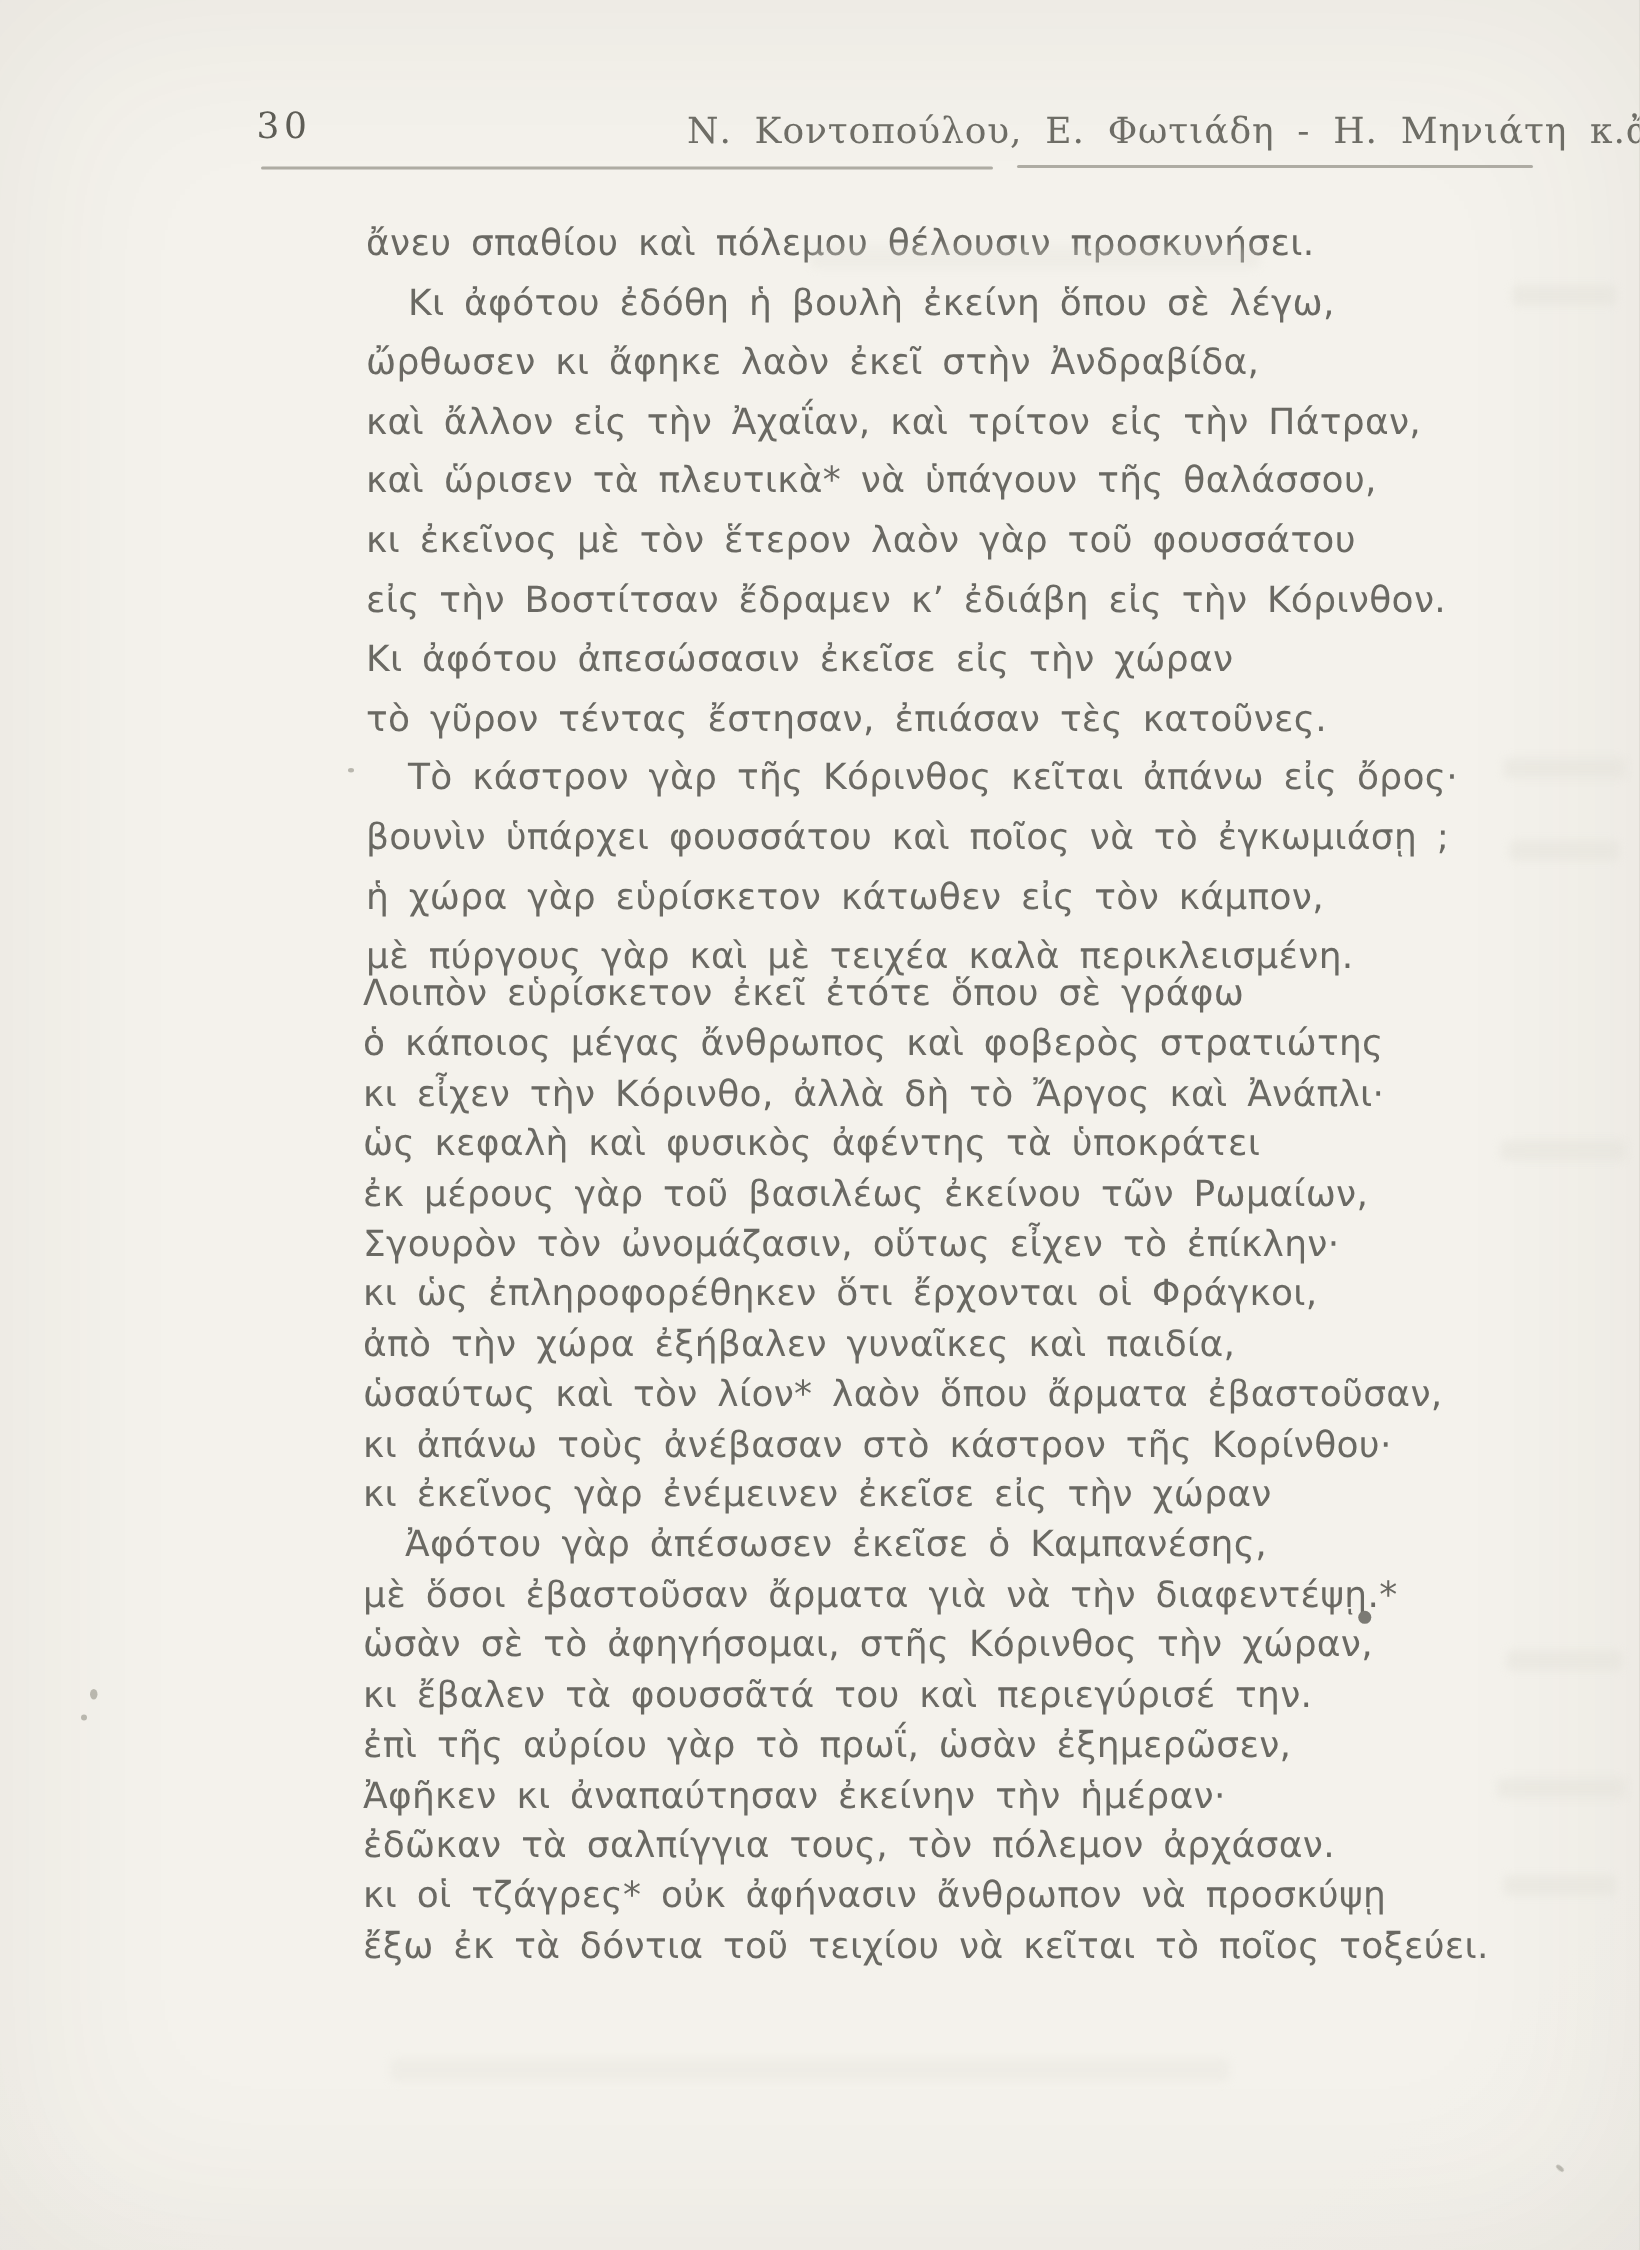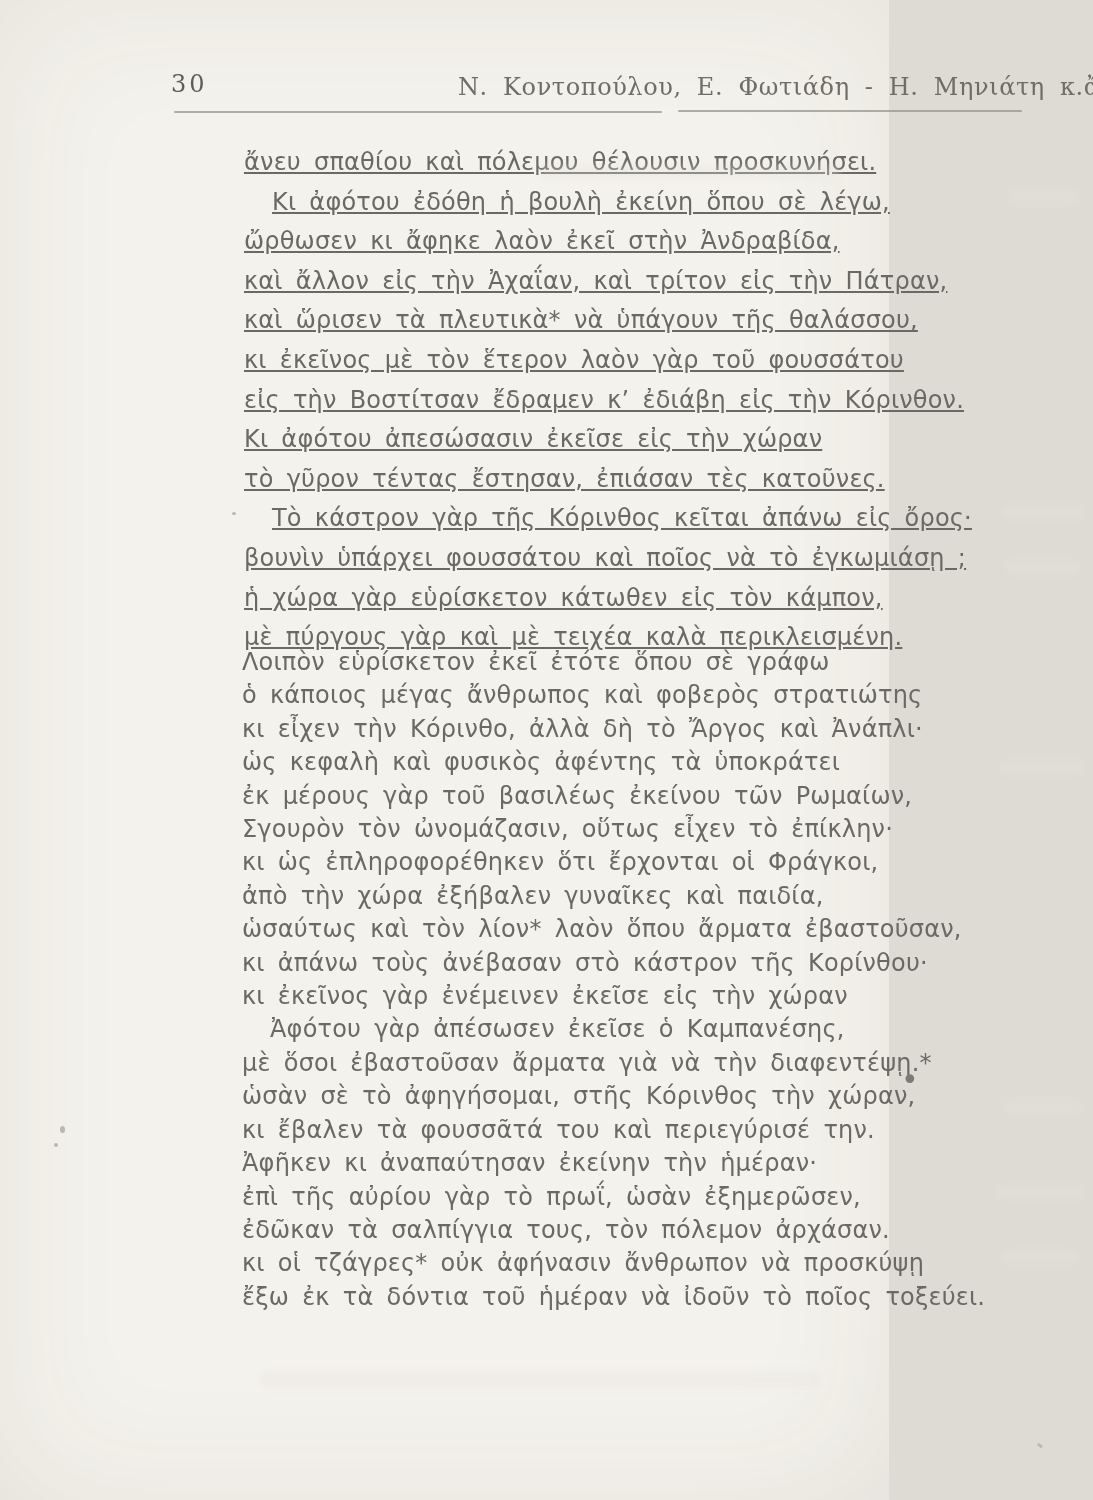--- a/index.html
+++ b/index.html
@@ -10,21 +10,21 @@
     --rule:#97948b;
   }
   html,body{margin:0;padding:0;}
   body{
     width:1093px;height:1500px;
     font-family:"DejaVu Sans",sans-serif;
     background:#dddbd4;
     position:relative;overflow:hidden;
   }
   .page{
-    position:absolute;left:0;top:0;width:889px;height:1500px;
+    position:absolute;left:0;top:0;width:1093px;height:1500px;
     background:radial-gradient(ellipse 120% 110% at 45% 40%, var(--paper) 60%, var(--paper_edge) 100%);
     box-shadow:inset 0 0 140px rgba(70,62,45,0.07);
   }
   
   .pagenum{
     position:absolute;left:171px;top:70px;
     font-family:"DejaVu Serif",serif;
     font-size:24px;letter-spacing:3px;color:#5e5d56;
   }
   .running{
@@ -37,21 +37,21 @@
     position:absolute;height:2px;background:var(--rule);opacity:0.75;border-radius:1px;
   }
   .rule-a{left:174px;top:111px;width:488px;}
   .rule-b{left:678px;top:110px;width:344px;}
   
   .poem{
     position:absolute;color:var(--ink);
     font-size:24px;letter-spacing:0.2px;word-spacing:0.22em;
     white-space:nowrap;
   }
-  .poem-a{left:244px;top:143px;line-height:39.6px;text-decoration:underline;}
+  .poem-a{left:244px;top:143px;line-height:39.6px;}
   .poem-b{left:242px;top:646px;line-height:33.4px;}
   .line{position:relative;}
   .line.indent{padding-left:28px;}
   .printer-dot{
     position:absolute;left:901px;top:1062px;
     font-size:30px;color:#7b7a74;
   }
   
   .ghost{
     position:absolute;background:#e3e1d9;opacity:0.45;
@@ -96,25 +96,25 @@
       <div class="line">Σγουρὸν τὸν ὠνομάζασιν, οὕτως εἶχεν τὸ ἐπίκλην·</div>
       <div class="line">κι ὡς ἐπληροφορέθηκεν ὅτι ἔρχονται οἱ Φράγκοι,</div>
       <div class="line">ἀπὸ τὴν χώρα ἐξήβαλεν γυναῖκες καὶ παιδία,</div>
       <div class="line">ὡσαύτως καὶ τὸν λίον* λαὸν ὅπου ἄρματα ἐβαστοῦσαν,</div>
       <div class="line">κι ἀπάνω τοὺς ἀνέβασαν στὸ κάστρον τῆς Κορίνθου·</div>
       <div class="line">κι ἐκεῖνος γὰρ ἐνέμεινεν ἐκεῖσε εἰς τὴν χώραν</div>
       <div class="line indent">Ἀφότου γὰρ ἀπέσωσεν ἐκεῖσε ὁ Καμπανέσης,</div>
       <div class="line">μὲ ὅσοι ἐβαστοῦσαν ἄρματα γιὰ νὰ τὴν διαφεντέψῃ.*</div>
       <div class="line">ὡσὰν σὲ τὸ ἀφηγήσομαι, στῆς Κόρινθος τὴν χώραν,</div>
       <div class="line">κι ἔβαλεν τὰ φουσσᾶτά του καὶ περιεγύρισέ την.</div>
+      <div class="line">ἐπὶ τῆς αὐρίου γὰρ τὸ πρωΐ, ὡσὰν ἐξημερῶσεν,</div>
       <div class="line">Ἀφῆκεν κι ἀναπαύτησαν ἐκείνην τὴν ἡμέραν·</div>
-      <div class="line">ἐπὶ τῆς αὐρίου γὰρ τὸ πρωΐ, ὡσὰν ἐξημερῶσεν,</div>
       <div class="line">ἐδῶκαν τὰ σαλπίγγια τους, τὸν πόλεμον ἀρχάσαν.</div>
       <div class="line">κι οἱ τζάγρες* οὐκ ἀφήνασιν ἄνθρωπον νὰ προσκύψῃ</div>
-      <div class="line">ἔξω ἐκ τὰ δόντια τοῦ ἡμέραν νὰ ἰδοῦν τὸ ποῖος τοξεύει.</div>
+      <div class="line">ἔξω ἐκ τὰ δόντια τοῦ τειχίου νὰ κεῖται τὸ ποῖος τοξεύει.</div>
     </div>
 
   <span class="printer-dot">•</span>
 
   <div class="ghost" style="left:1008px;top:190px;width:70px;height:14px;"></div>
   <div class="ghost" style="left:1002px;top:505px;width:82px;height:14px;"></div>
   <div class="ghost" style="left:1006px;top:560px;width:74px;height:14px;"></div>
   <div class="ghost" style="left:1000px;top:760px;width:84px;height:14px;"></div>
   <div class="ghost" style="left:1004px;top:1100px;width:78px;height:14px;"></div>
   <div class="ghost" style="left:998px;top:1185px;width:86px;height:14px;"></div>

